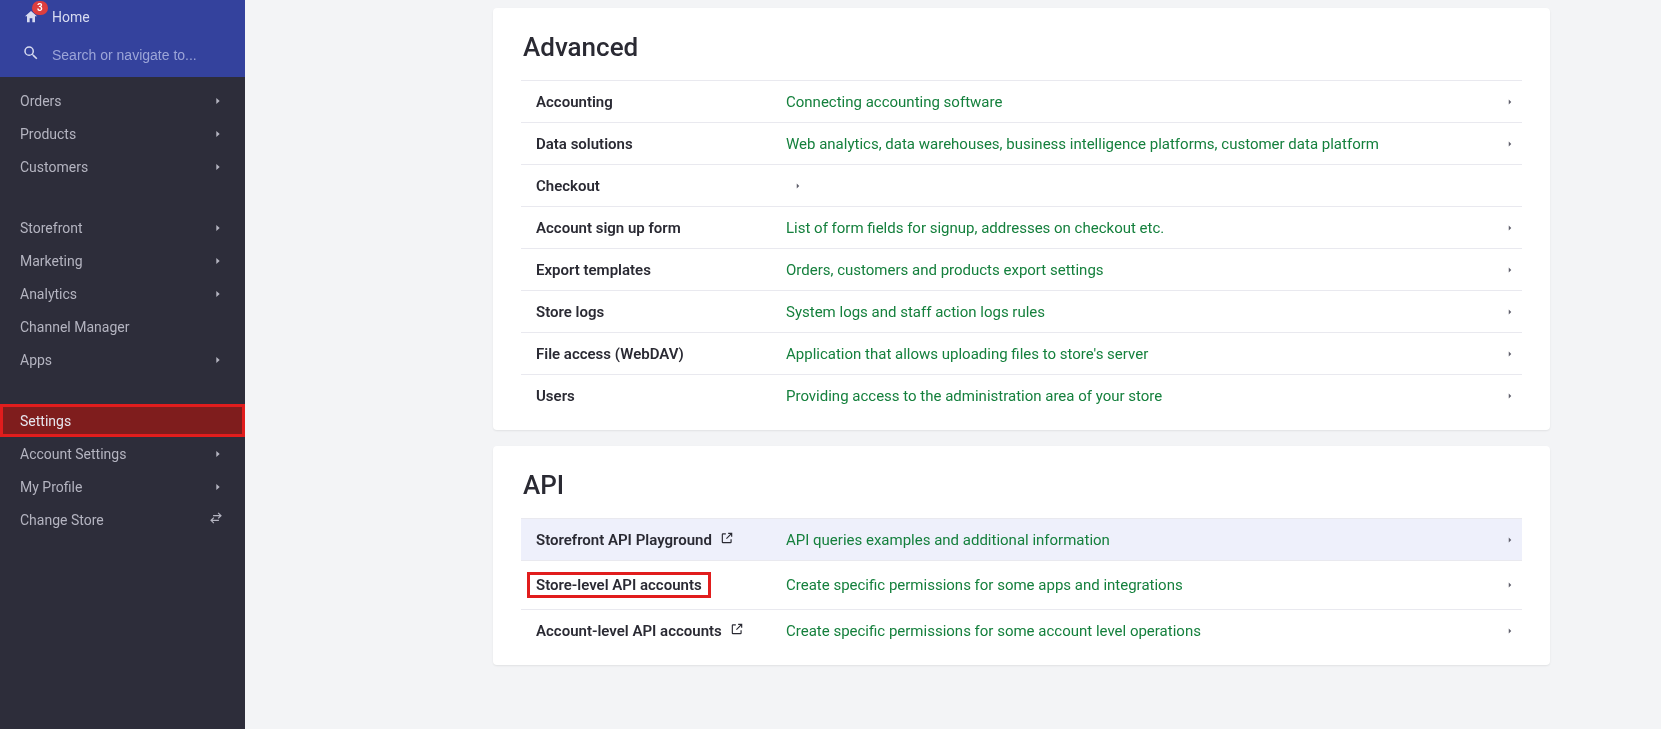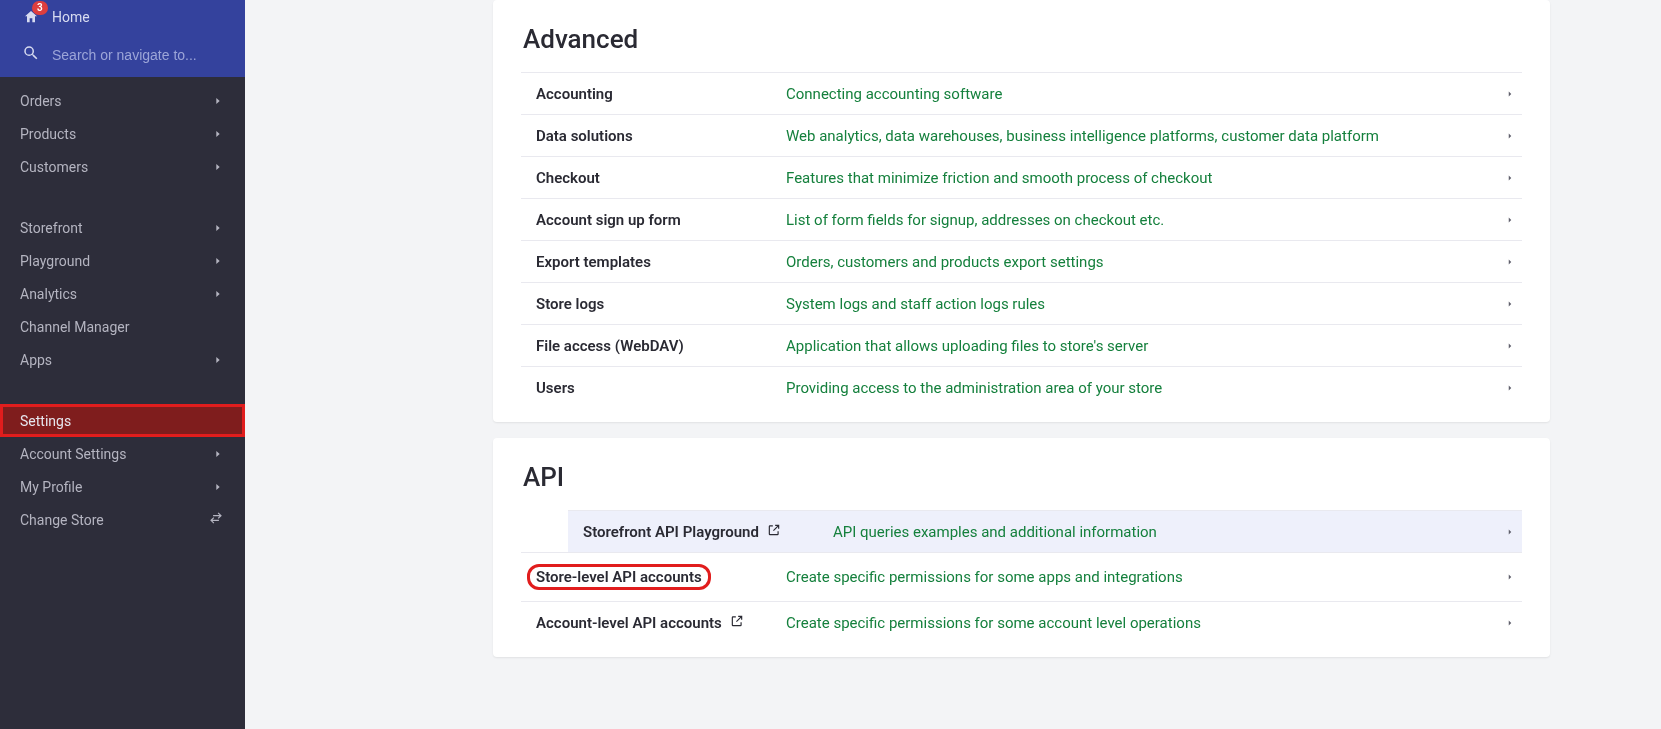--- a/index.html
+++ b/index.html
@@ -94,37 +94,37 @@
   }
   .card-outer {
     margin-left: 493px;
     margin-right: 111px;
     background: #ffffff;
     border-radius: 4px;
     box-shadow: 0 1px 2px rgba(0,0,0,0.08);
     padding: 24px 28px 14px 28px;
     margin-bottom: 16px;
   }
-  .card-outer.first { margin-top: 0; }
+  .card-outer.first { margin-top: 8px; }
   .section-title {
     font-size: 26px;
     font-weight: 500;
     color: #2a2a33;
     padding: 0 0 18px 2px;
   }
   .row {
     display: flex;
     align-items: center;
     border-top: 1px solid #e9e9ef;
     padding: 11px 0;
     min-height: 42px;
     cursor: pointer;
   }
   .row:first-of-type { border-top: none; }
-  .row.hovered { background: #eef0fb; margin-left: 47px; }
+  .row.hovered { background: #eef0fb; }
   .row-title {
     width: 265px;
     font-size: 15px;
     font-weight: 600;
     color: #2a2a33;
     padding-left: 15px;
     display: flex;
     align-items: center;
     gap: 8px;
   }
@@ -137,21 +137,21 @@
     width: 24px;
     display: flex;
     justify-content: center;
   }
   .row-chev svg { fill: #5f5f6b; width: 10px; height: 14px; }
   .ext-icon svg { width: 14px; height: 14px; fill: #2a2a33; stroke: #2a2a33; }
   .inline-highlight {
     border: 3px solid #e11d1d;
     padding: 1px 6px;
     margin-left: -9px;
-    border-radius: 12px;
+    border-radius: 0;
   }
 </style>
 </head>
 <body>
 
 <div class="sidebar">
   <div class="sidebar-top">
     <div class="home-row">
       <span class="home-icon">
         <svg viewBox="0 0 24 24" width="18" height="16">
@@ -193,21 +193,21 @@
     </div>
   <div class="nav-divider"></div>
   <div class="nav-group" id="nav-group-2">
       <div class="nav-item">
         <span class="label">Storefront</span>
         <span><svg class="chev" viewBox="0 0 24 24">
             <path d="M8 5l8 7-8 7z"></path>
           </svg></span>
       </div>
       <div class="nav-item">
-        <span class="label">Playground</span>
+        <span class="label">Marketing</span>
         <span><svg class="chev" viewBox="0 0 24 24">
             <path d="M8 5l8 7-8 7z"></path>
           </svg></span>
       </div>
       <div class="nav-item">
         <span class="label">Analytics</span>
         <span><svg class="chev" viewBox="0 0 24 24">
             <path d="M8 5l8 7-8 7z"></path>
           </svg></span>
       </div>
@@ -271,21 +271,20 @@
           <div class="row-chev">
             <svg viewBox="0 0 24 24">
               <path d="M9 6l6 6-6 6z"></path>
             </svg>
           </div>
         </div>
         <div class="row">
           <div class="row-title">
             <span>Checkout</span>
           </div>
-          <div class="row-desc">Features that minimize friction and smooth process of checkout</div>
           <div class="row-chev">
             <svg viewBox="0 0 24 24">
               <path d="M9 6l6 6-6 6z"></path>
             </svg>
           </div>
         </div>
         <div class="row">
           <div class="row-title">
             <span>Account sign up form</span>
           </div>

